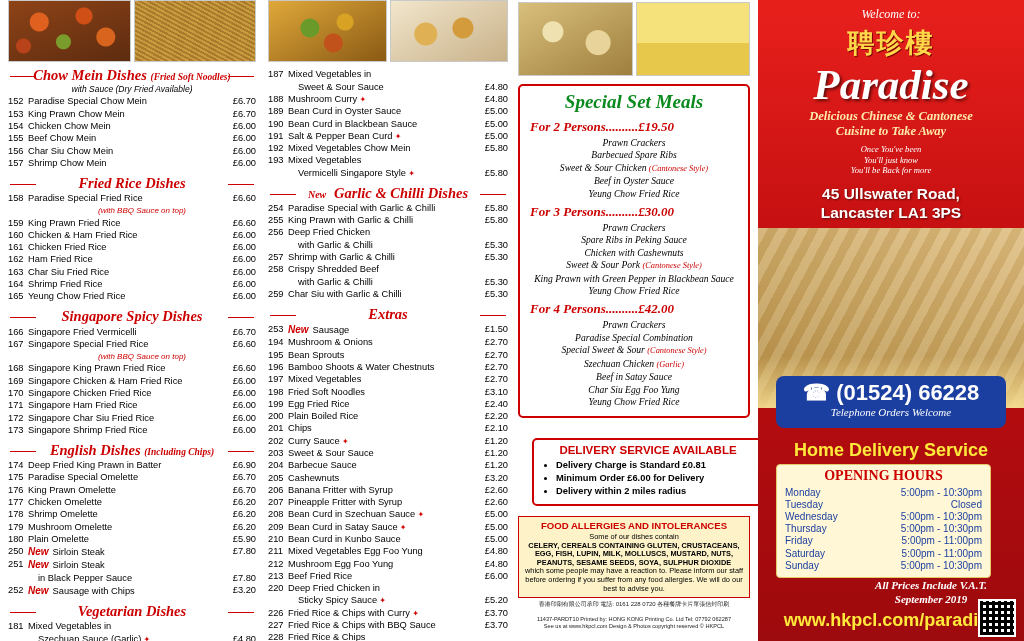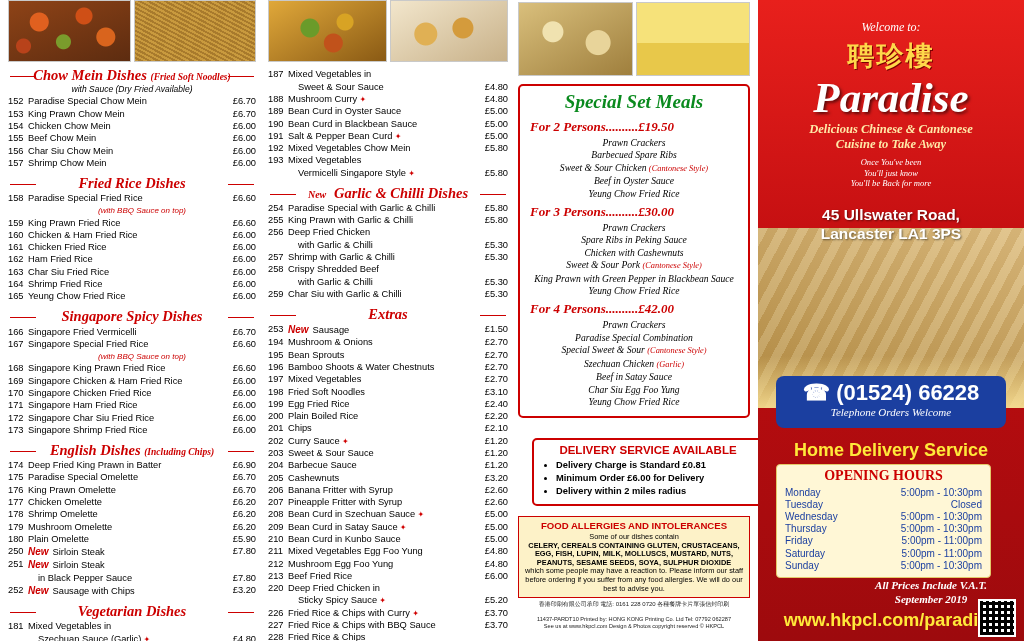--- a/index.html
+++ b/index.html
@@ -195,21 +195,21 @@
       linear-gradient(180deg,#e8cfa0,#b8893f);
   }
   .right .photo-band::after {
     content:"";
     position:absolute; left:0; bottom:0; width:100%; height:52px;
     background: linear-gradient(180deg, rgba(255,230,150,0.0), rgba(250,225,150,0.85));
   }
   .welcome {
     position: relative; text-align: center; color: #fff;
     font-family: "Liberation Serif", serif; font-style: italic;
-    font-size: 12px; padding-top: 20px;
+    font-size: 12px; padding-top: 7px;
   }
   .cn-name {
     position: relative; text-align: center; color: #ffd84a;
     font-size: 27px; font-weight: bold; letter-spacing: 2px;
     margin-top: 3px; text-shadow: 1px 1px 0 #7a0000;
   }
   .brand {
     position: relative; text-align: center; color: #ffffff;
     font-family: "Liberation Serif", serif; font-style: italic; font-weight: bold;
     font-size: 43px; line-height: 44px; margin-top: 2px;
@@ -221,21 +221,21 @@
     font-size: 12.5px; line-height: 15px; margin-top: 2px;
   }
   .slogan {
     position: relative; text-align: center; color: #ffffff;
     font-family: "Liberation Serif", serif; font-style: italic;
     font-size: 8.6px; line-height: 10.5px; margin-top: 5px;
   }
   .address {
     position: relative; text-align: center; color: #ffffff;
     font-family: "Liberation Sans", sans-serif; font-weight: bold;
-    font-size: 15.5px; line-height: 19px; margin-top: 16px;
+    font-size: 15.5px; line-height: 19px; margin-top: 8px;
     text-shadow: 1px 1px 2px rgba(0,0,0,.5);
   }
   .phone-box {
     position: absolute; left: 18px; top: 376px; width: 230px; height: 52px;
     background: #1b3fa0; border-radius: 8px; color: #fff; text-align: center;
     padding-top: 4px;
   }
   .phone-box .num { font-size: 22px; font-weight: bold; }
   .phone-box .tel { font-family: "Liberation Serif", serif; font-style: italic; font-size: 11px; }
   .home-del {

